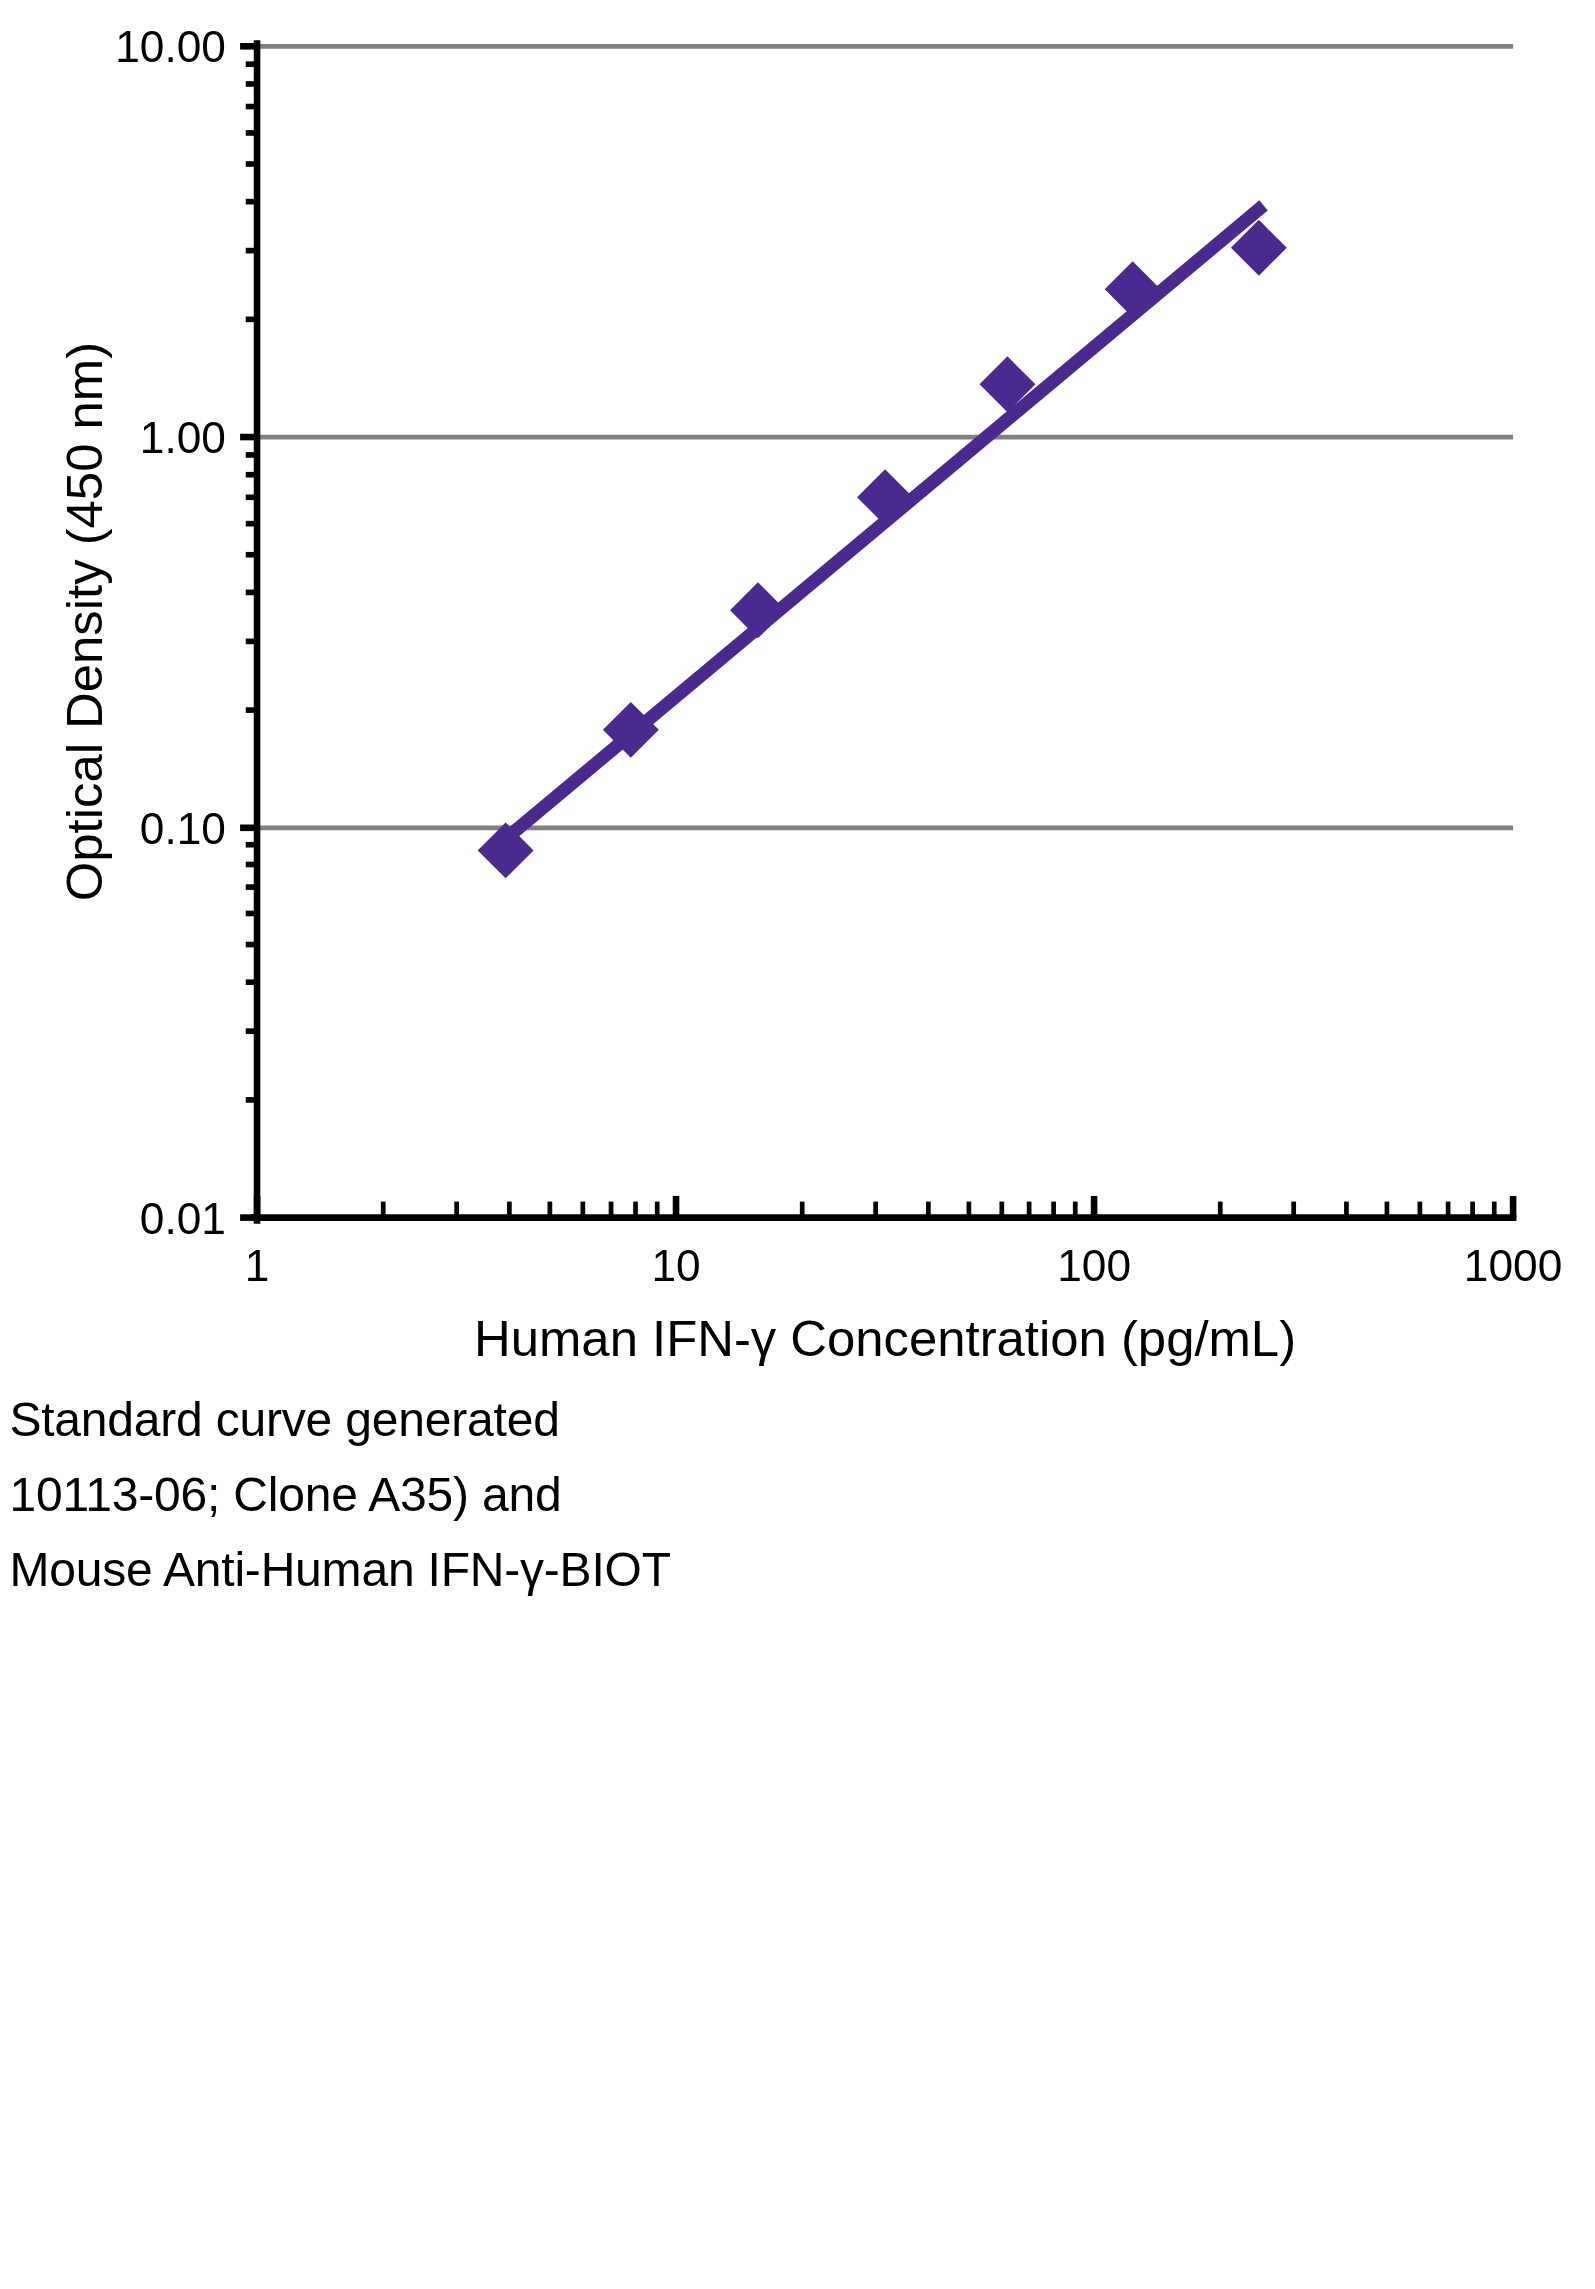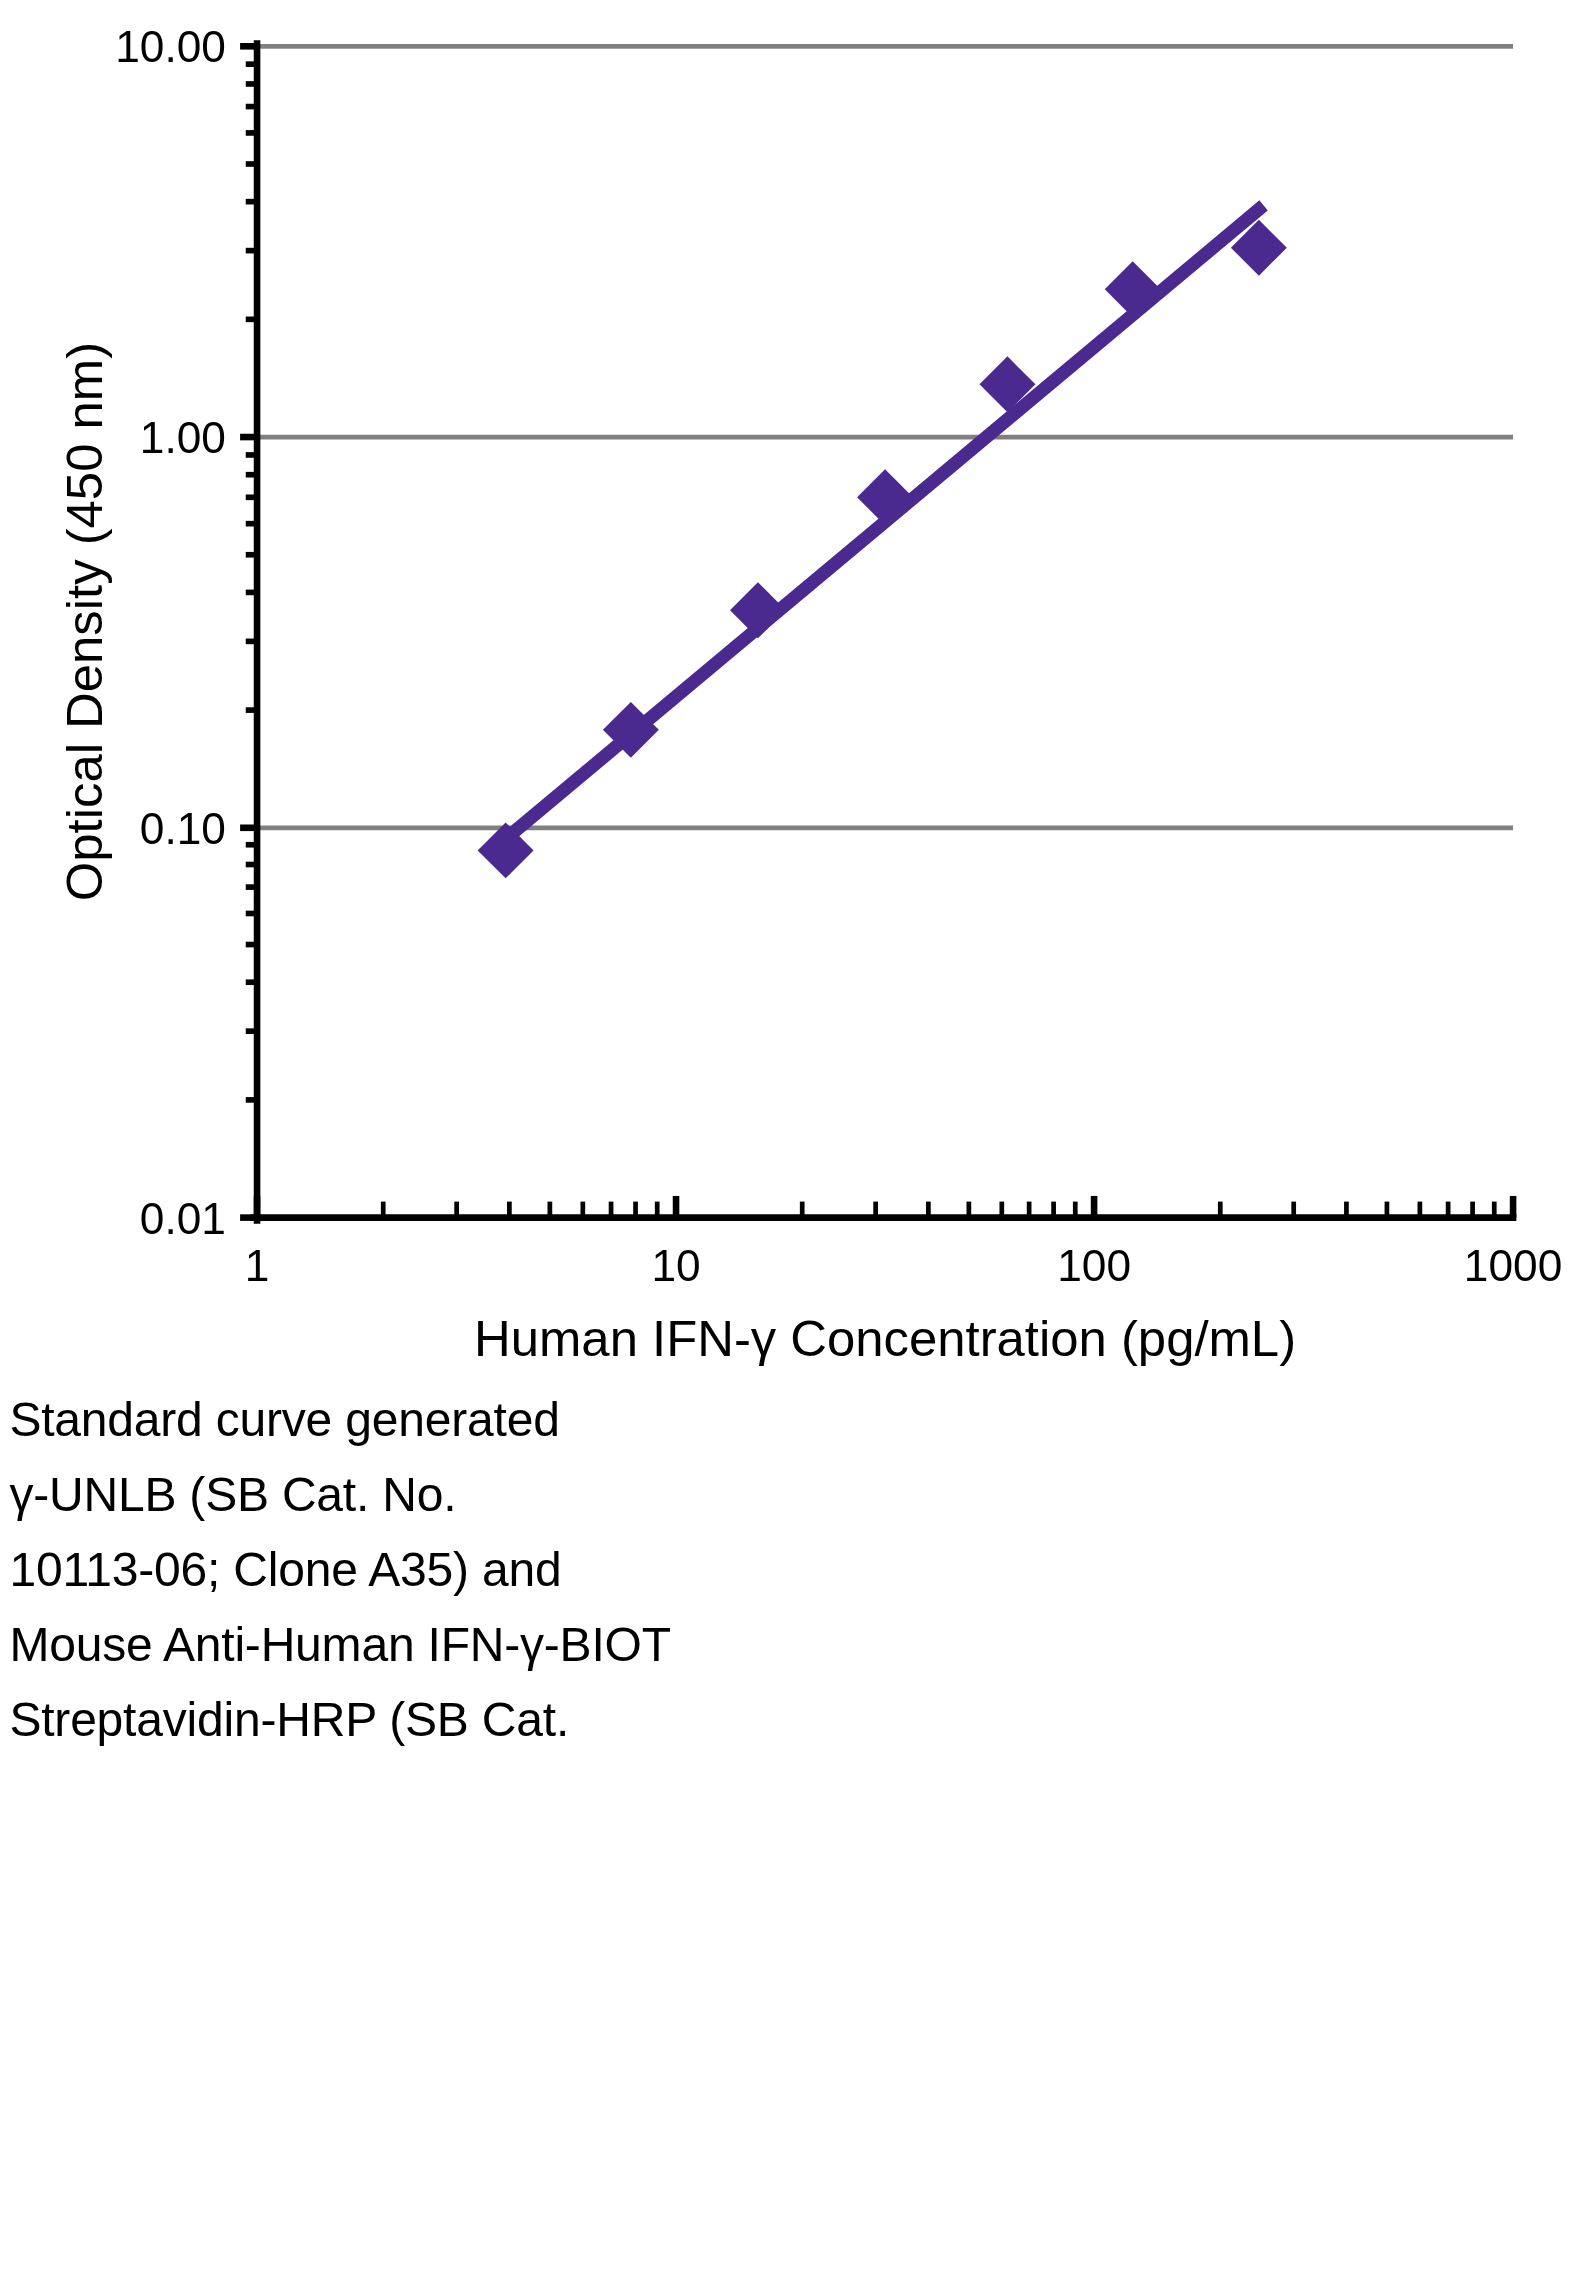--- a/index.html
+++ b/index.html
@@ -203,18 +203,16 @@
     </g>
 
     <text class="axis-title" transform="translate(108,660) rotate(-90)" text-anchor="middle">Optical Density (450 nm)</text>
 
     <text class="axis-title" x="940" y="1440" text-anchor="middle">Human IFN-γ Concentration (pg/mL)</text>
   </svg>
 </div>
 
 <div id="caption">
   <div class="cap-line">Standard curve generated</div>
-  <div class="cap-line">γ-UNLB (SB Cat. No.</div>
   <div class="cap-line">10113-06; Clone A35) and</div>
   <div class="cap-line">Mouse Anti-Human IFN-γ-BIOT</div>
-  <div class="cap-line">Streptavidin-HRP (SB Cat.</div>
 </div>
 
 
 </body></html>

